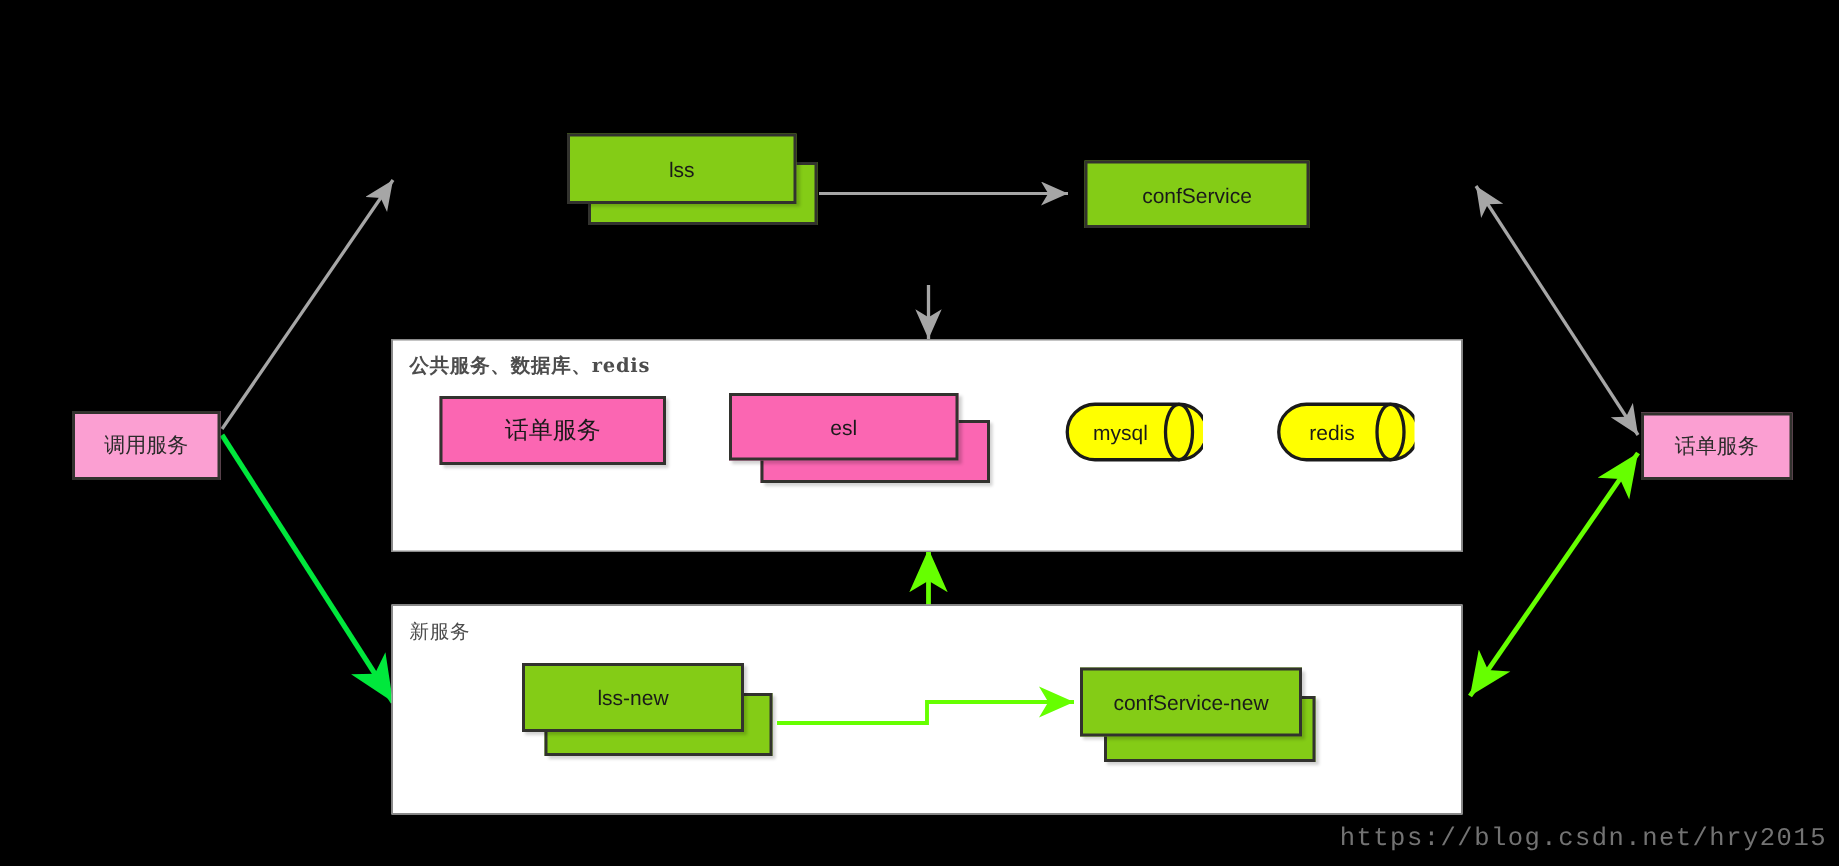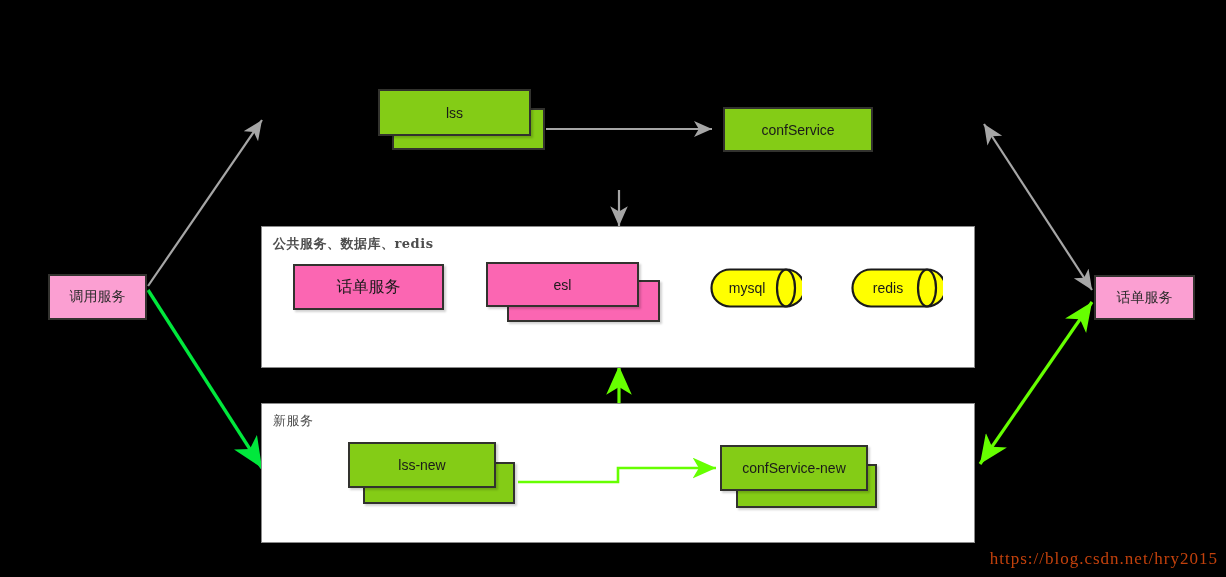--- a/index.html
+++ b/index.html
@@ -88,23 +88,23 @@
     font-size: 14px;
     color: #1a1a1a;
     padding-right: 18px;
     box-sizing: border-box;
     pointer-events: none;
   }
   .watermark {
     position: absolute;
     right: 8px;
     bottom: 8px;
-    font-family: Liberation Serif, serif;
+    font-family: Liberation Mono, monospace;
     font-size: 17px;
-    color: #c2410c;
+    color: #737373;
     letter-spacing: 1px;
     white-space: nowrap;
   }
 </style>
 </head>
 <body>
 
 <div id="canvas">
 
   <svg class="layer" viewBox="0 0 1226 577">

